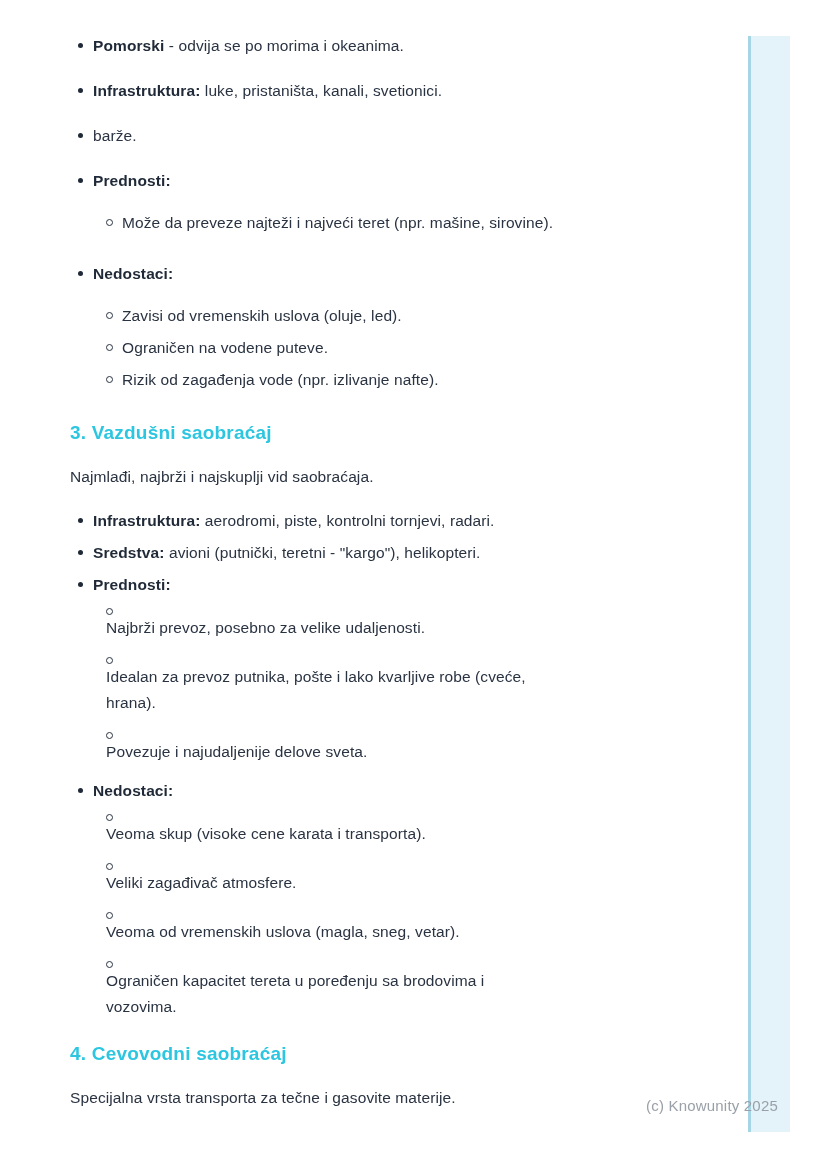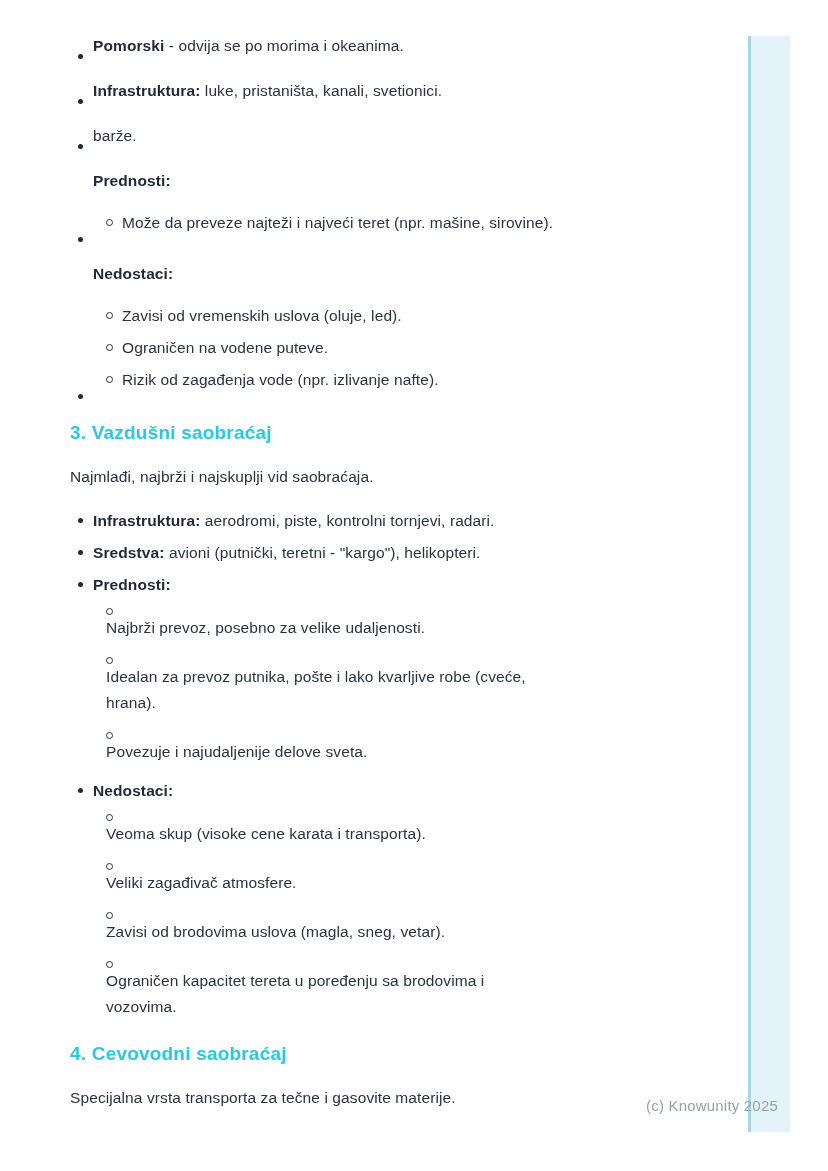--- a/index.html
+++ b/index.html
@@ -29,21 +29,21 @@
   ul.blist { padding-left:8px; }
   li.item { display:flex; align-items:flex-start; }
   .dot  { flex:0 0 auto; width:5px; height:5px; border-radius:50%;
           background:#1f2937; margin:10px 10px 0 0; }
   .ring { flex:0 0 auto; width:5px; height:5px; border-radius:50%;
           border:1.5px solid #2a3342; background:transparent; margin:9px 9px 0 0; }
   .itext { flex:1 1 auto; min-width:0; }
   strong.lead { font-weight:700; color:#1f2937; }
 
   
-  ul.wide > li.item { margin-bottom:19px;align-items:flex-end; }
+  ul.wide > li.item { margin-bottom:19px; }
   ul.wide ul.sub { margin-top:16px; padding-left:13px; }
   ul.wide ul.sub > li.item { margin-bottom:6px; }
 
   
   ul.tight > li.item { margin-bottom:6px; }
   ul.tight ul.sub { margin-top:1px; margin-bottom:6px; padding-left:13px; }
   ul.tight ul.sub > li.item { margin-bottom:7px;flex-direction:column; }
 
   .line { display:block; }
   .jline { text-align:justify; }
@@ -175,21 +175,21 @@
               </li>
               <li class="item">
                 <span class="ring"></span>
                 <div class="itext">
                   <div class="line"><span>Veliki zagađivač atmosfere.</span></div>
                 </div>
               </li>
               <li class="item">
                 <span class="ring"></span>
                 <div class="itext">
-                  <div class="line"><span>Zavisi od brodovima uslova (magla, sneg, vetar).</span></div>
+                  <div class="line"><span>Veoma od vremenskih uslova (magla, sneg, vetar).</span></div>
                 </div>
               </li>
               <li class="item">
                 <span class="ring"></span>
                 <div class="itext">
                   <div class="line"><span>Ograničen kapacitet tereta u poređenju sa brodovima i</span></div>
                   <div class="line">vozovima.</div>
                 </div>
               </li>
             </ul>

